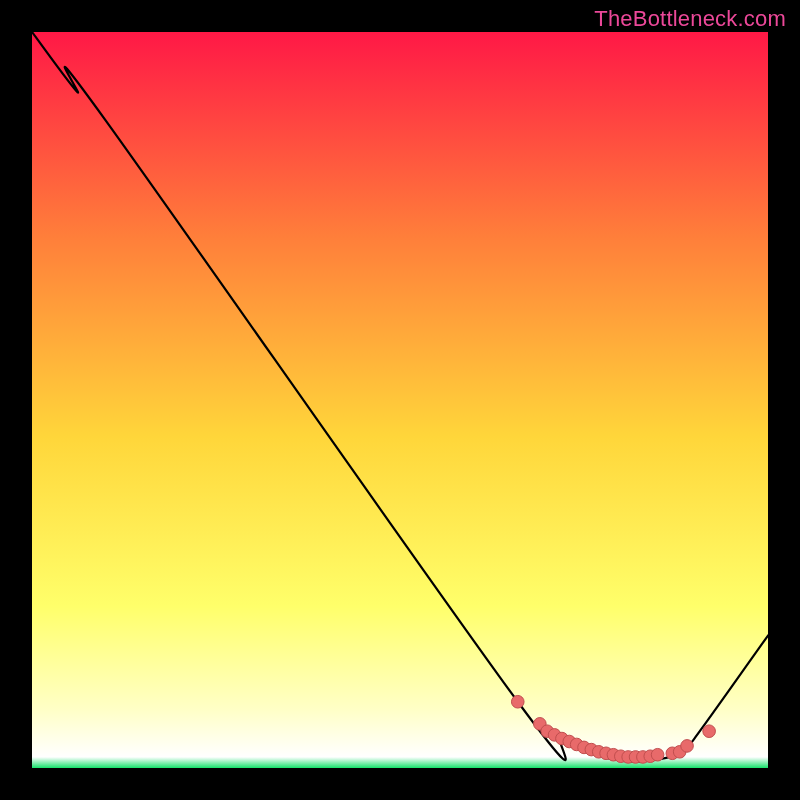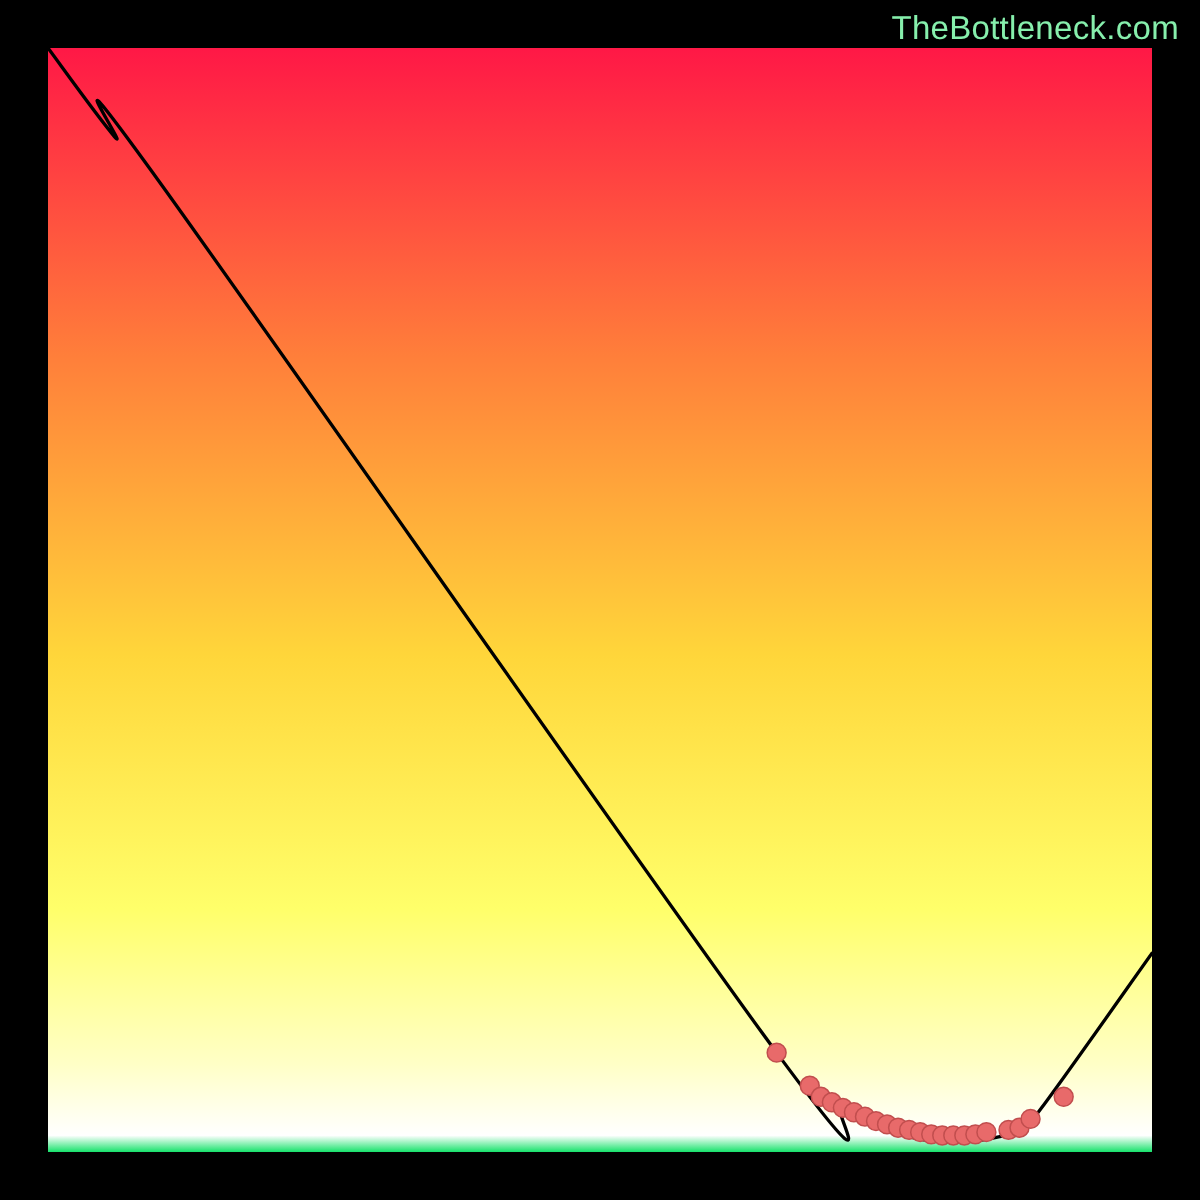--- a/index.html
+++ b/index.html
@@ -10,21 +10,21 @@
     height: 800px;
     background: #000;
   }
   .watermark {
     position: absolute;
     top: 6px;
     right: 14px;
     font-family: Arial, Helvetica, sans-serif;
     font-size: 22px;
     font-weight: 500;
-    color: #86efac;
+    color: #ec4899;
     letter-spacing: 0.2px;
     text-align: center;
   }
   .plot-area {
     position: absolute;
     left: 32px;
     top: 32px;
     width: 736px;
     height: 736px;
     overflow: hidden;

